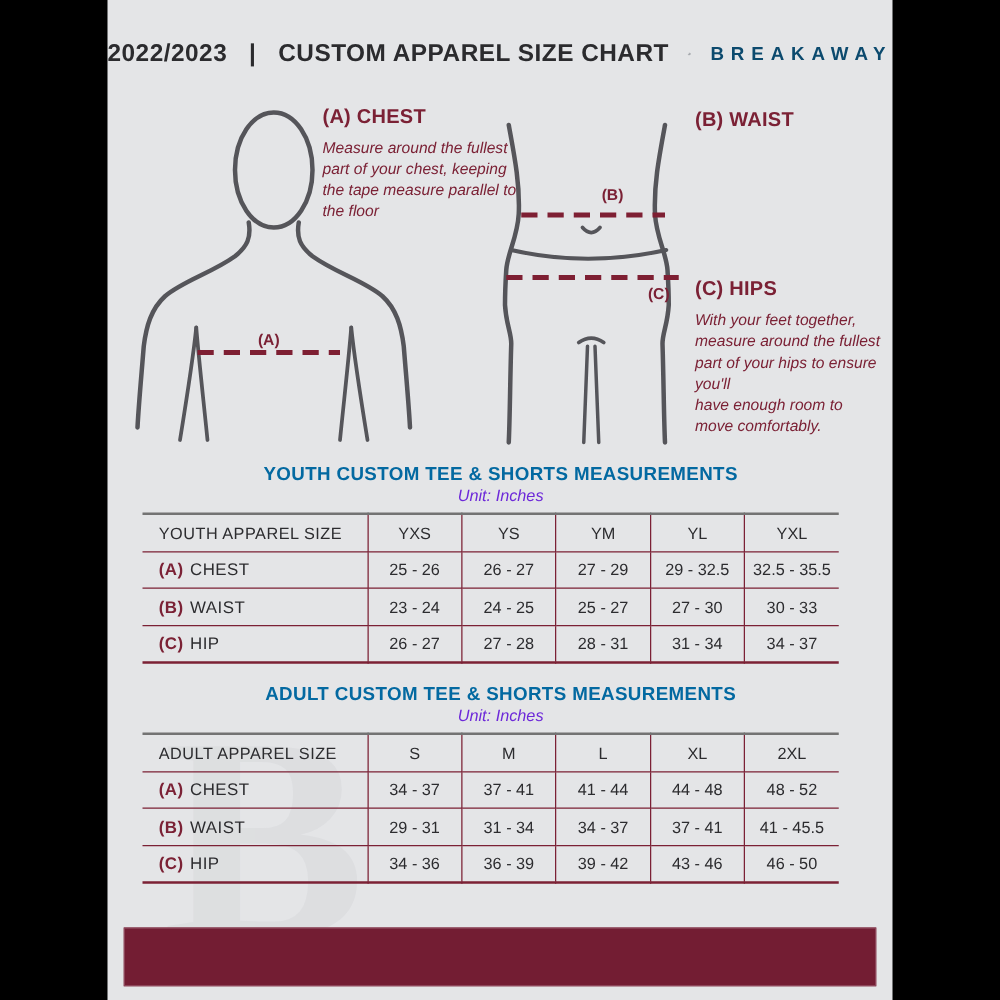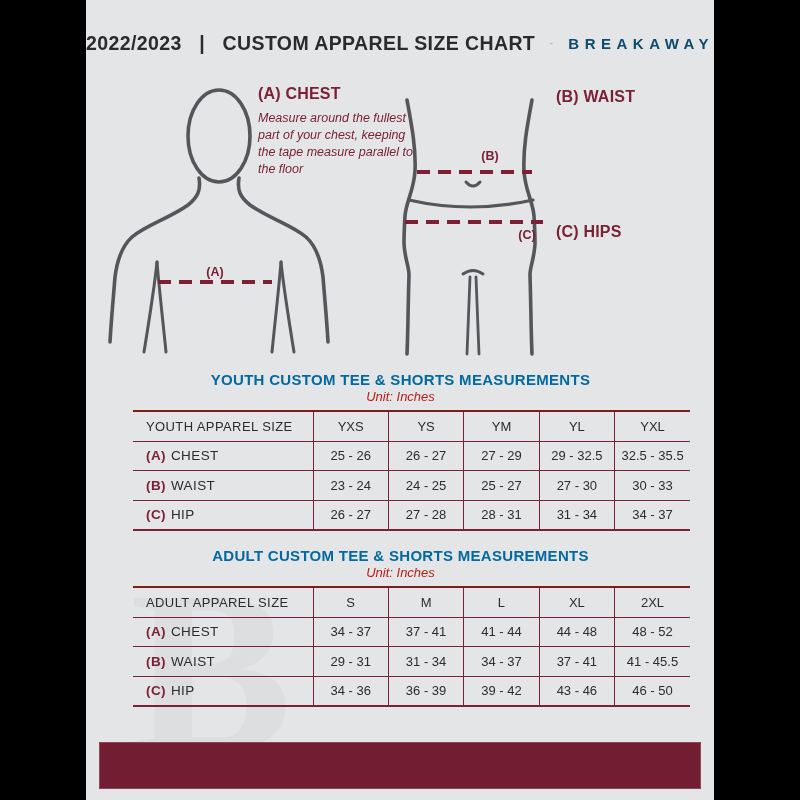--- a/index.html
+++ b/index.html
@@ -25,23 +25,23 @@
   
   .figure{position:absolute;z-index:1;}
   .bodyline{fill:none;stroke:#55555a;stroke-width:3.6;stroke-linecap:round;stroke-linejoin:round;}
   .dash{stroke:#7e1f33;stroke-width:4;stroke-dasharray:13 8;fill:none;}
   .svglabel{font-size:12.5px;font-weight:bold;fill:#7b2135;font-family:"Liberation Sans",sans-serif;}
 
   
   .sec-title{position:absolute;left:36px;width:557px;text-align:center;font-weight:bold;
     font-size:15px;color:#0369a1;letter-spacing:.3px;z-index:2;}
   .sec-unit{position:absolute;left:36px;width:557px;text-align:center;font-style:italic;
-    font-size:13px;color:#b91c1c;z-index:2;}
-  table.tbl{position:absolute;left:47px;width:557px;border-collapse:collapse;table-layout:fixed;z-index:1;
-    border-top:2px solid #7f1d1d;border-bottom:2px solid #7b2135;}
+    font-size:13px;color:#6d28d9;z-index:2;}
+  table.tbl{position:absolute;left:28px;width:557px;border-collapse:collapse;table-layout:fixed;z-index:1;
+    border-top:2px solid #737373;border-bottom:2px solid #7b2135;}
   .tbl th,.tbl td{border:1.5px solid #7b2135;height:28.5px;padding:0;text-align:center;
     font-size:13px;color:#2c2c2f;font-weight:normal;background:transparent;}
   .tbl tr>*:first-child{border-left:none;}
   .tbl tr>*:last-child{border-right:none;}
   .col0{width:180px;}
   .lblcol{text-align:left !important;padding-left:13px !important;letter-spacing:.4px;}
   .szh{font-weight:bold;font-size:13.5px;}
   .pfx{color:#7b2135;font-weight:bold;font-size:13.5px;}
   .rowname{margin-left:5px;font-size:13.5px;}
 
@@ -100,20 +100,22 @@
       <line class="dash" x1="15" y1="130" x2="153" y2="130"></line>
       <text class="svglabel" x="137" y="147" text-anchor="middle">(C)</text>
     </svg>
 
     <div class="g-head" style="left:172px;top:85px;">(A) CHEST</div>
     <div class="g-body" style="left:172px;top:110px;width:155px;">Measure around the fullest part of your chest, keeping the tape measure parallel to the floor</div>
 
     <div class="g-head" style="left:470px;top:88px;">(B) WAIST</div>
 
     <div class="g-head" style="left:470px;top:223px;">(C) HIPS</div>
+    <div class="g-body" style="left:470px;top:248px;width:152px;">With your feet together, measure around the fullest part of your hips to ensure you'll
+have enough room to move comfortably.</div>
 
     <div class="sec-title" style="top:371px;">YOUTH CUSTOM TEE &amp; SHORTS MEASUREMENTS</div>
     <div class="sec-unit" style="top:389px;">Unit: Inches</div>
     <table class="tbl" style="top:410px;">
       <colgroup>
           <col class="col0">
           <col>
           <col>
           <col>
           <col>

